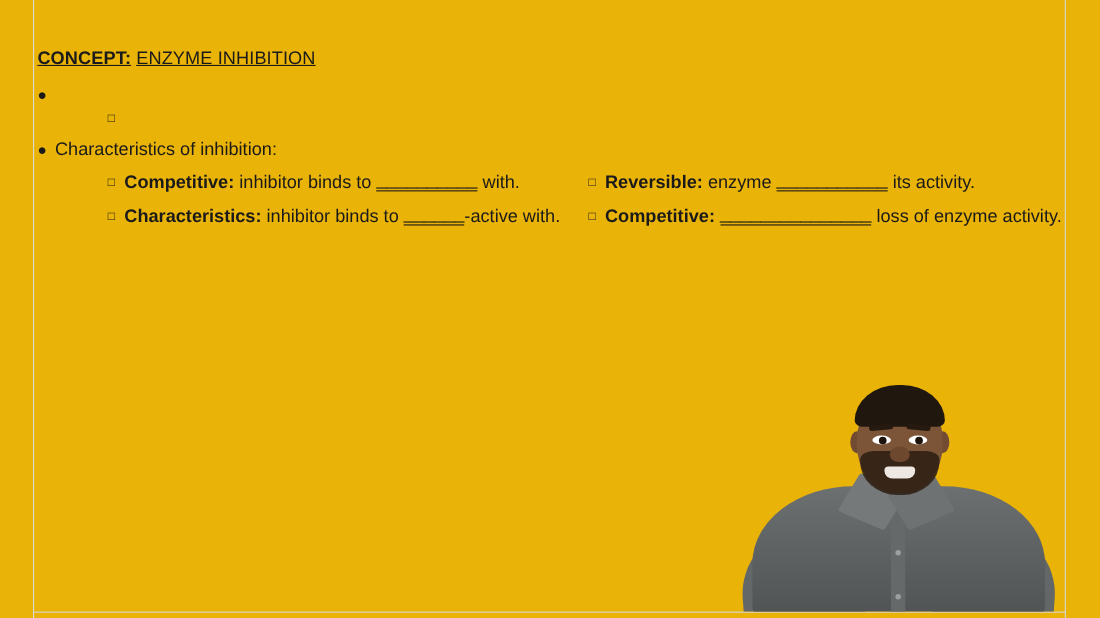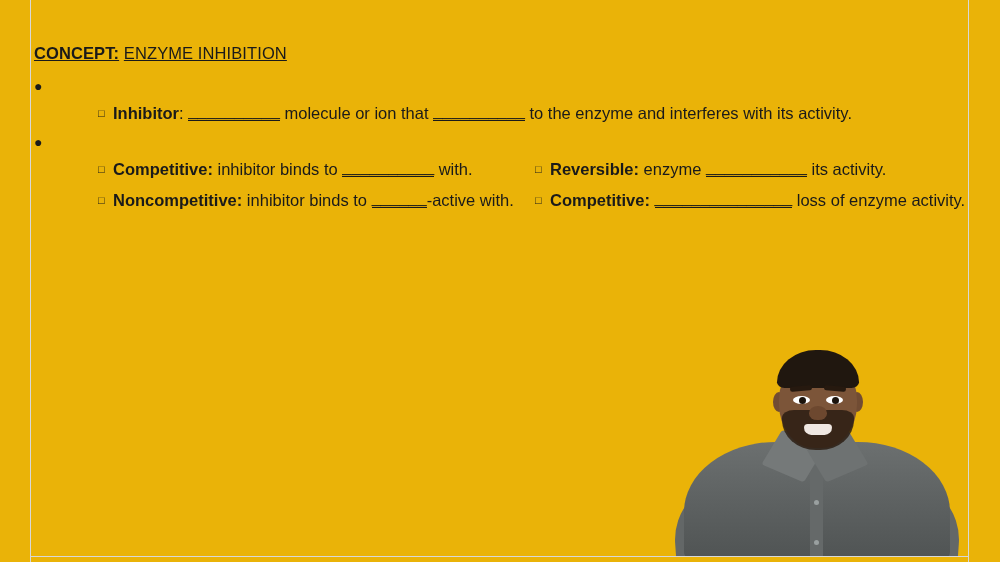--- a/index.html
+++ b/index.html
@@ -339,31 +339,25 @@
       <span class="concept-label">CONCEPT:</span>
       <span class="concept-title">ENZYME INHIBITION</span>
     </div>
 
     <div class="bullet-row">
       <span class="bullet-dot">●</span>
     </div>
 
     <div class="sq-row indent">
       <span class="sq-mark">□</span>
-      <span>
-        <span class="b">Inhibitor</span><span>:</span>
-        <span class="blank">__________</span>
-        <span>molecule or ion that</span>
-        <span class="blank">__________</span>
-        <span>to the enzyme and interferes with its activity.</span>
-      </span>
     </div>
 
     <div class="bullet-row">
       <span class="bullet-dot">●</span>
+      <span>Characteristics of inhibition:</span>
     </div>
 
     <div class="two-col">
       <div class="col-a">
         <div class="sq-row">
           <span class="sq-mark">□</span>
           <span>
             <span class="b">Competitive:</span>
             <span>inhibitor binds to</span>
             <span class="blank">__________</span>
@@ -382,21 +376,21 @@
           </span>
         </div>
       </div>
     </div>
 
     <div class="two-col">
       <div class="col-a">
         <div class="sq-row">
           <span class="sq-mark">□</span>
           <span>
-            <span class="b">Noncompetitive:</span>
+            <span class="b">Characteristics:</span>
             <span>inhibitor binds to</span>
             <span class="blank">______</span><span>-active with.</span>
           </span>
         </div>
       </div>
       <div class="col-b">
         <div class="sq-row">
           <span class="sq-mark">□</span>
           <span>
             <span class="b">Competitive:</span>

